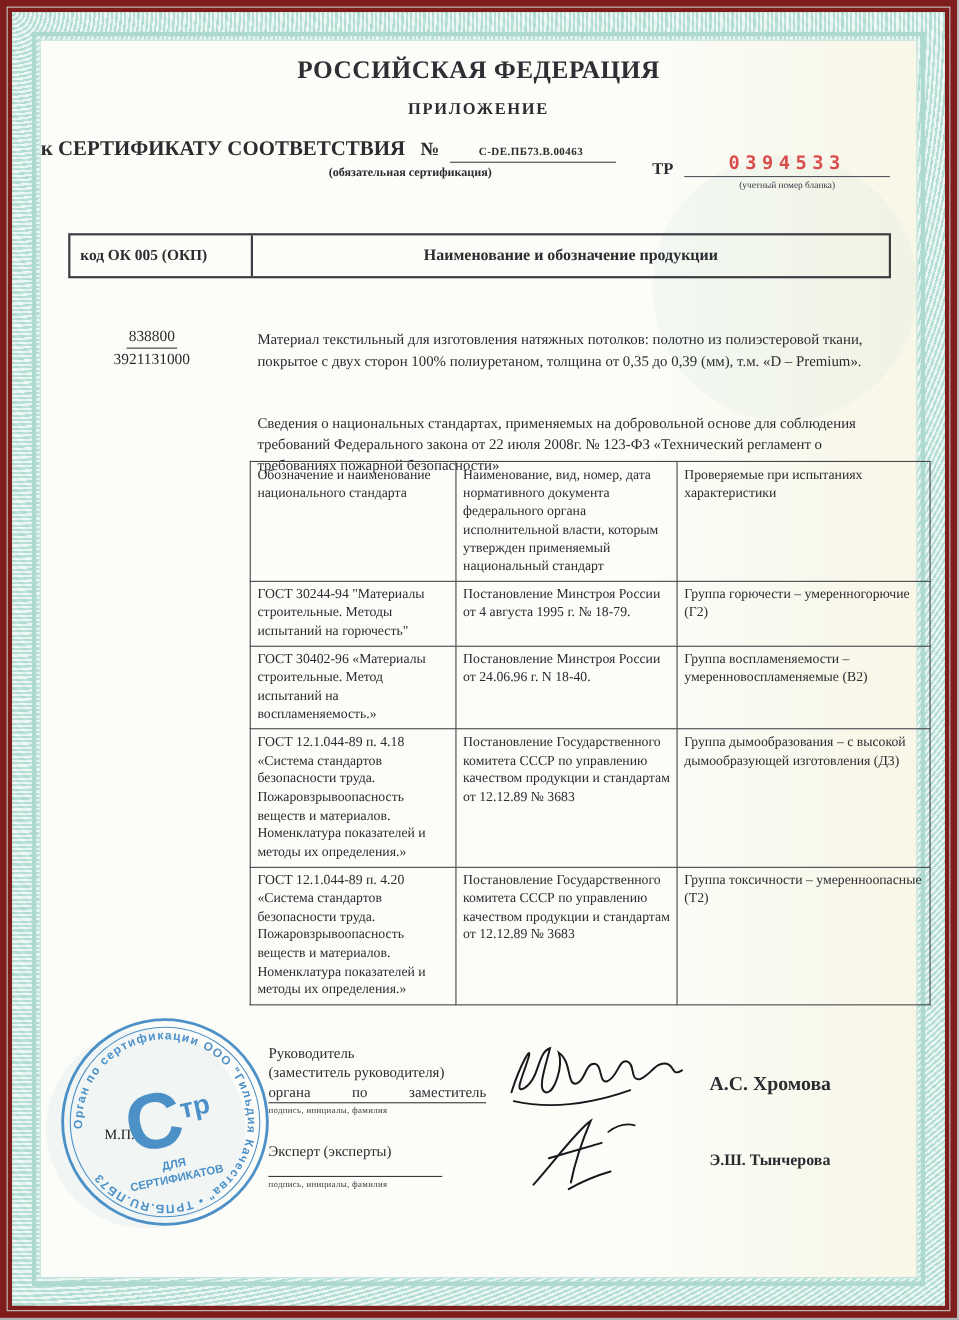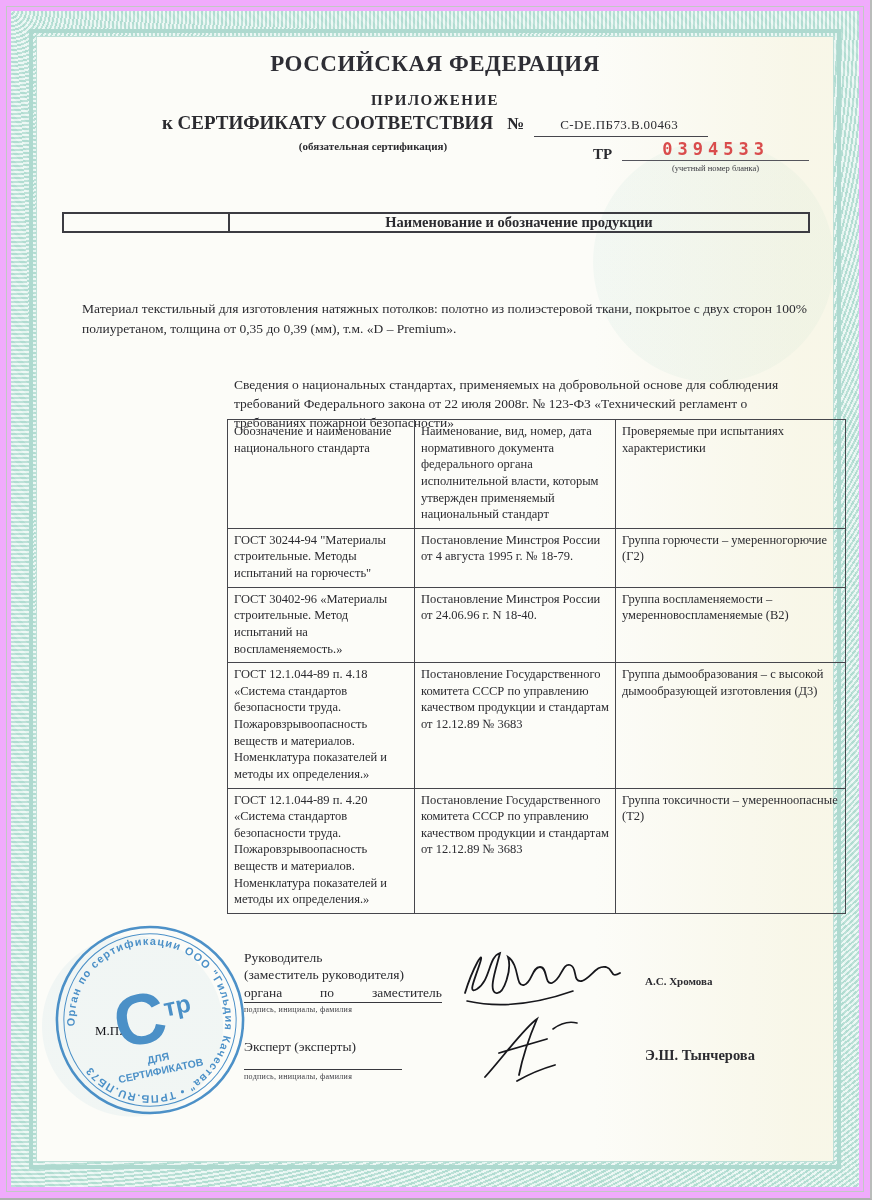--- a/index.html
+++ b/index.html
@@ -1,42 +1,42 @@
 <!DOCTYPE html>
 <html lang="ru"><head>
 <meta charset="utf-8">
 <style>
   html,body{margin:0;padding:0;background:#ffffff;}
   .page{
     position:relative;width:872px;height:1200px;overflow:hidden;
-    background:#f0abfc;
+    background:#7f1d1d;
     font-family:"Liberation Serif",serif;color:#2b2b30;
     border-right:2px solid #b9bcba;border-bottom:2px solid #aeb1af;box-sizing:border-box;
   }
   .scan-edge{position:absolute;inset:6px;border:1px solid #c2c8c5;}
   .frame-pattern{
     position:absolute;inset:11px;
     background:
       repeating-radial-gradient(circle at 0 0, rgba(255,255,255,.55) 0 2px, rgba(142,203,188,.38) 2px 4px),
       repeating-linear-gradient(45deg,#d9efe9 0 4px,#c6e7de 4px 8px);
   }
   .frame-inner-band{position:absolute;inset:29px;border:4px solid #aed9cf;background:transparent;}
   .content{
     position:absolute;inset:36px;background:#fcfcf8;border:1px solid #bfe0d8;
     background-image:
       linear-gradient(to right, rgba(255,255,255,0) 70%, rgba(236,231,185,.25) 96%),
       radial-gradient(circle at 12% 88%, rgba(160,200,215,.12) 0 90px, transparent 91px),
       radial-gradient(circle at 85% 20%, rgba(160,210,200,.10) 0 120px, transparent 121px);
   }
   .country{margin:14px 0 0;text-align:center;font-size:23px;font-weight:bold;letter-spacing:.5px;color:#2e2e35;}
   .doctype{margin:15px 0 0;text-align:center;font-size:15px;font-weight:bold;letter-spacing:1.5px;}
-  .certline{margin-top:3px;display:flex;justify-content:center;align-items:baseline;}
+  .certline{margin-top:16px;display:flex;align-items:baseline;}
   .cert-prefix{font-size:19px;font-weight:bold;}
   .num-sign{font-size:17px;font-weight:bold;margin-left:14px;}
-  .cert-no{font-size:13px;font-weight:normal;letter-spacing:.4px;border-bottom:1.5px solid #46464c;padding:0 30px 3px 26px;margin-left:10px;}
+  .cert-no{font-size:10px;font-weight:bold;letter-spacing:.4px;border-bottom:1.5px solid #46464c;padding:0 30px 3px 26px;margin-left:10px;}
   .cert-kind{margin-top:3px;text-align:center;font-size:11px;font-weight:bold;transform:translateX(-62px);}
   .tr-block{position:absolute;top:102px;left:556px;width:216px;display:flex;}
   .tr-label{font-weight:bold;font-size:15px;padding-top:7px;}
   .tr-num-wrap{flex:1;text-align:center;margin-left:10px;}
   .tr-number{display:block;font-family:"DejaVu Sans Mono",monospace;font-weight:bold;font-size:17px;letter-spacing:5px;color:#d94c4c;border-bottom:1px solid #55555c;padding-bottom:1px;}
   .tr-caption{display:block;font-size:8.5px;margin-top:2px;color:#3a3a40;}
   .codes-panel{position:absolute;top:175px;left:25px;width:748px;border:2px solid #3c3c42;display:grid;grid-template-columns:166px 1fr;box-sizing:border-box;}
   .codes-left{border-right:2px solid #3c3c42;display:flex;flex-direction:column;}
   .codes-cell{height:37px;display:flex;align-items:center;padding-left:9px;font-weight:bold;font-size:14px;}
   .codes-cell.second{border-top:2px solid #3c3c42;}
@@ -53,21 +53,21 @@
   .stamp-wrap{position:absolute;left:14px;top:4px;width:198px;height:198px;transform:rotate(-12deg);opacity:.85;}
   .mp-label{position:absolute;left:58px;top:106px;font-size:13px;color:#17171c;}
   .role-block{position:absolute;left:207px;top:32px;width:198px;}
   .role-line{font-size:13.5px;line-height:1.28;}
   .role-line.stretched{text-align:justify;text-align-last:justify;border-bottom:1px solid #38383e;padding-bottom:1px;}
   .sign-caption{font-size:8px;margin-top:2px;letter-spacing:.3px;color:#3a3a40;}
   .expert-block{position:absolute;left:207px;top:122px;width:158px;}
   .expert-role{font-size:13.5px;border-bottom:1px solid #38383e;padding-bottom:14px;}
   .sig1{position:absolute;left:418px;top:16px;width:196px;height:86px;}
   .sig2{position:absolute;left:440px;top:94px;width:130px;height:78px;}
-  .name1{position:absolute;left:608px;top:58px;font-weight:bold;font-size:11px;}
+  .name1{position:absolute;left:608px;top:58px;font-weight:bold;font-size:18px;}
   .name2{position:absolute;left:608px;top:130px;font-weight:bold;font-size:14.5px;}
   .stamp-wrap svg text{font-family:"Liberation Sans",sans-serif;}
 </style>
 </head>
 <body>
 
 <div class="page">
   <div class="scan-edge"></div>
   <div class="frame-pattern"></div>
   <div class="frame-inner-band"></div>
@@ -87,25 +87,30 @@
     <div class="tr-block">
       <span class="tr-label">ТР</span>
       <span class="tr-num-wrap">
         <span class="tr-number">0394533</span>
         <span class="tr-caption">(учетный номер бланка)</span>
       </span>
     </div>
 
     <div class="codes-panel">
       <div class="codes-left">
+        <div class="codes-cell">код ОК 005 (ОКП)</div>
       </div>
       <div class="codes-right">Наименование и обозначение продукции</div>
     </div>
 
     <div class="product-row">
+      <div class="codes-col">
+        <span class="okp-code">838800</span>
+        <div class="tnved-code">3921131000</div>
+      </div>
       <div class="desc">Материал текстильный для изготовления натяжных потолков: полотно из полиэстеровой ткани, покрытое с двух сторон 100% полиуретаном, толщина  от 0,35 до 0,39 (мм), т.м. «D – Premium».</div>
     </div>
 
     <div class="intro">Сведения о национальных стандартах, применяемых на  добровольной основе для соблюдения требований Федерального закона от 22 июля 2008г. № 123-ФЗ «Технический регламент о требованиях пожарной безопасности»</div>
 
     <table class="standards">
       <colgroup>
           <col style="width:187px">
           <col style="width:201px">
           <col>

